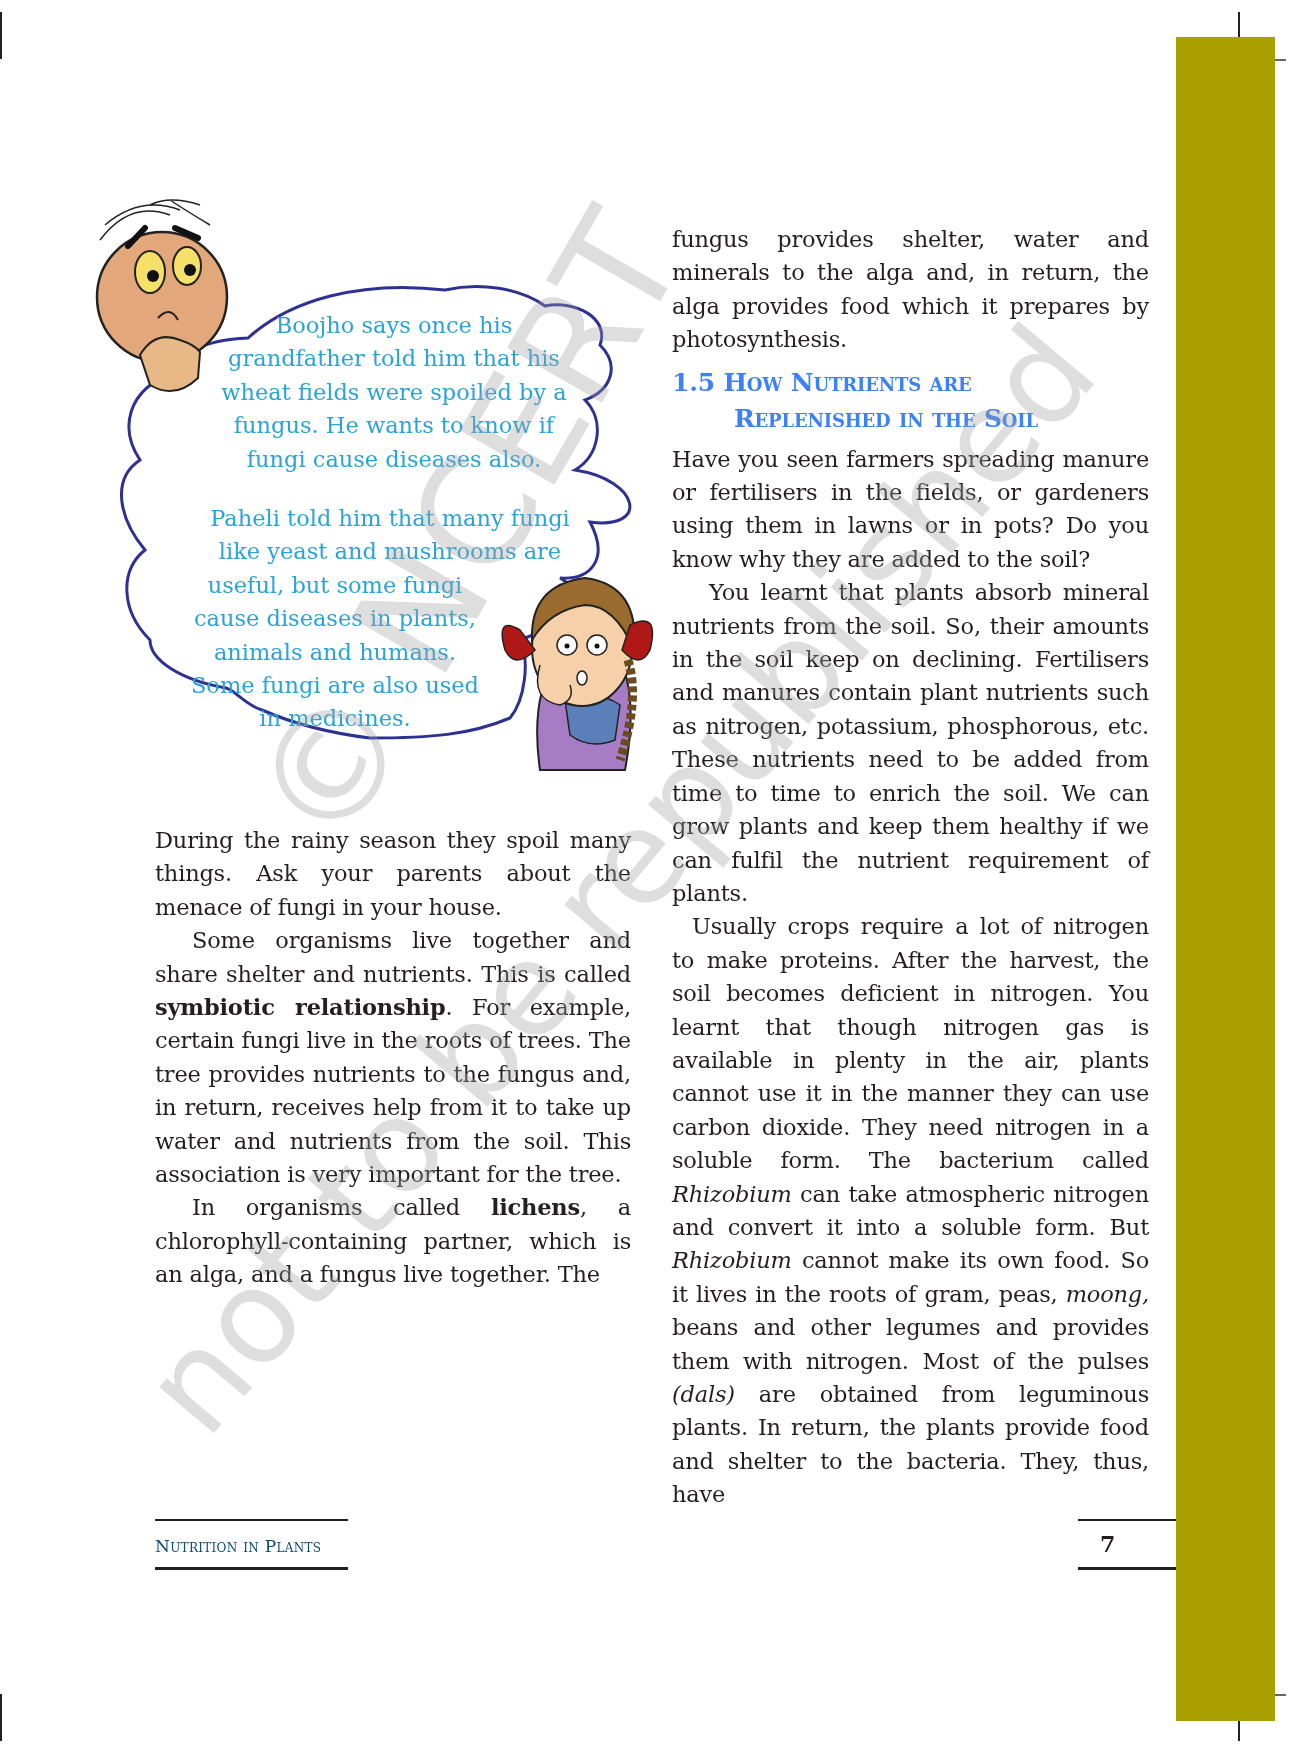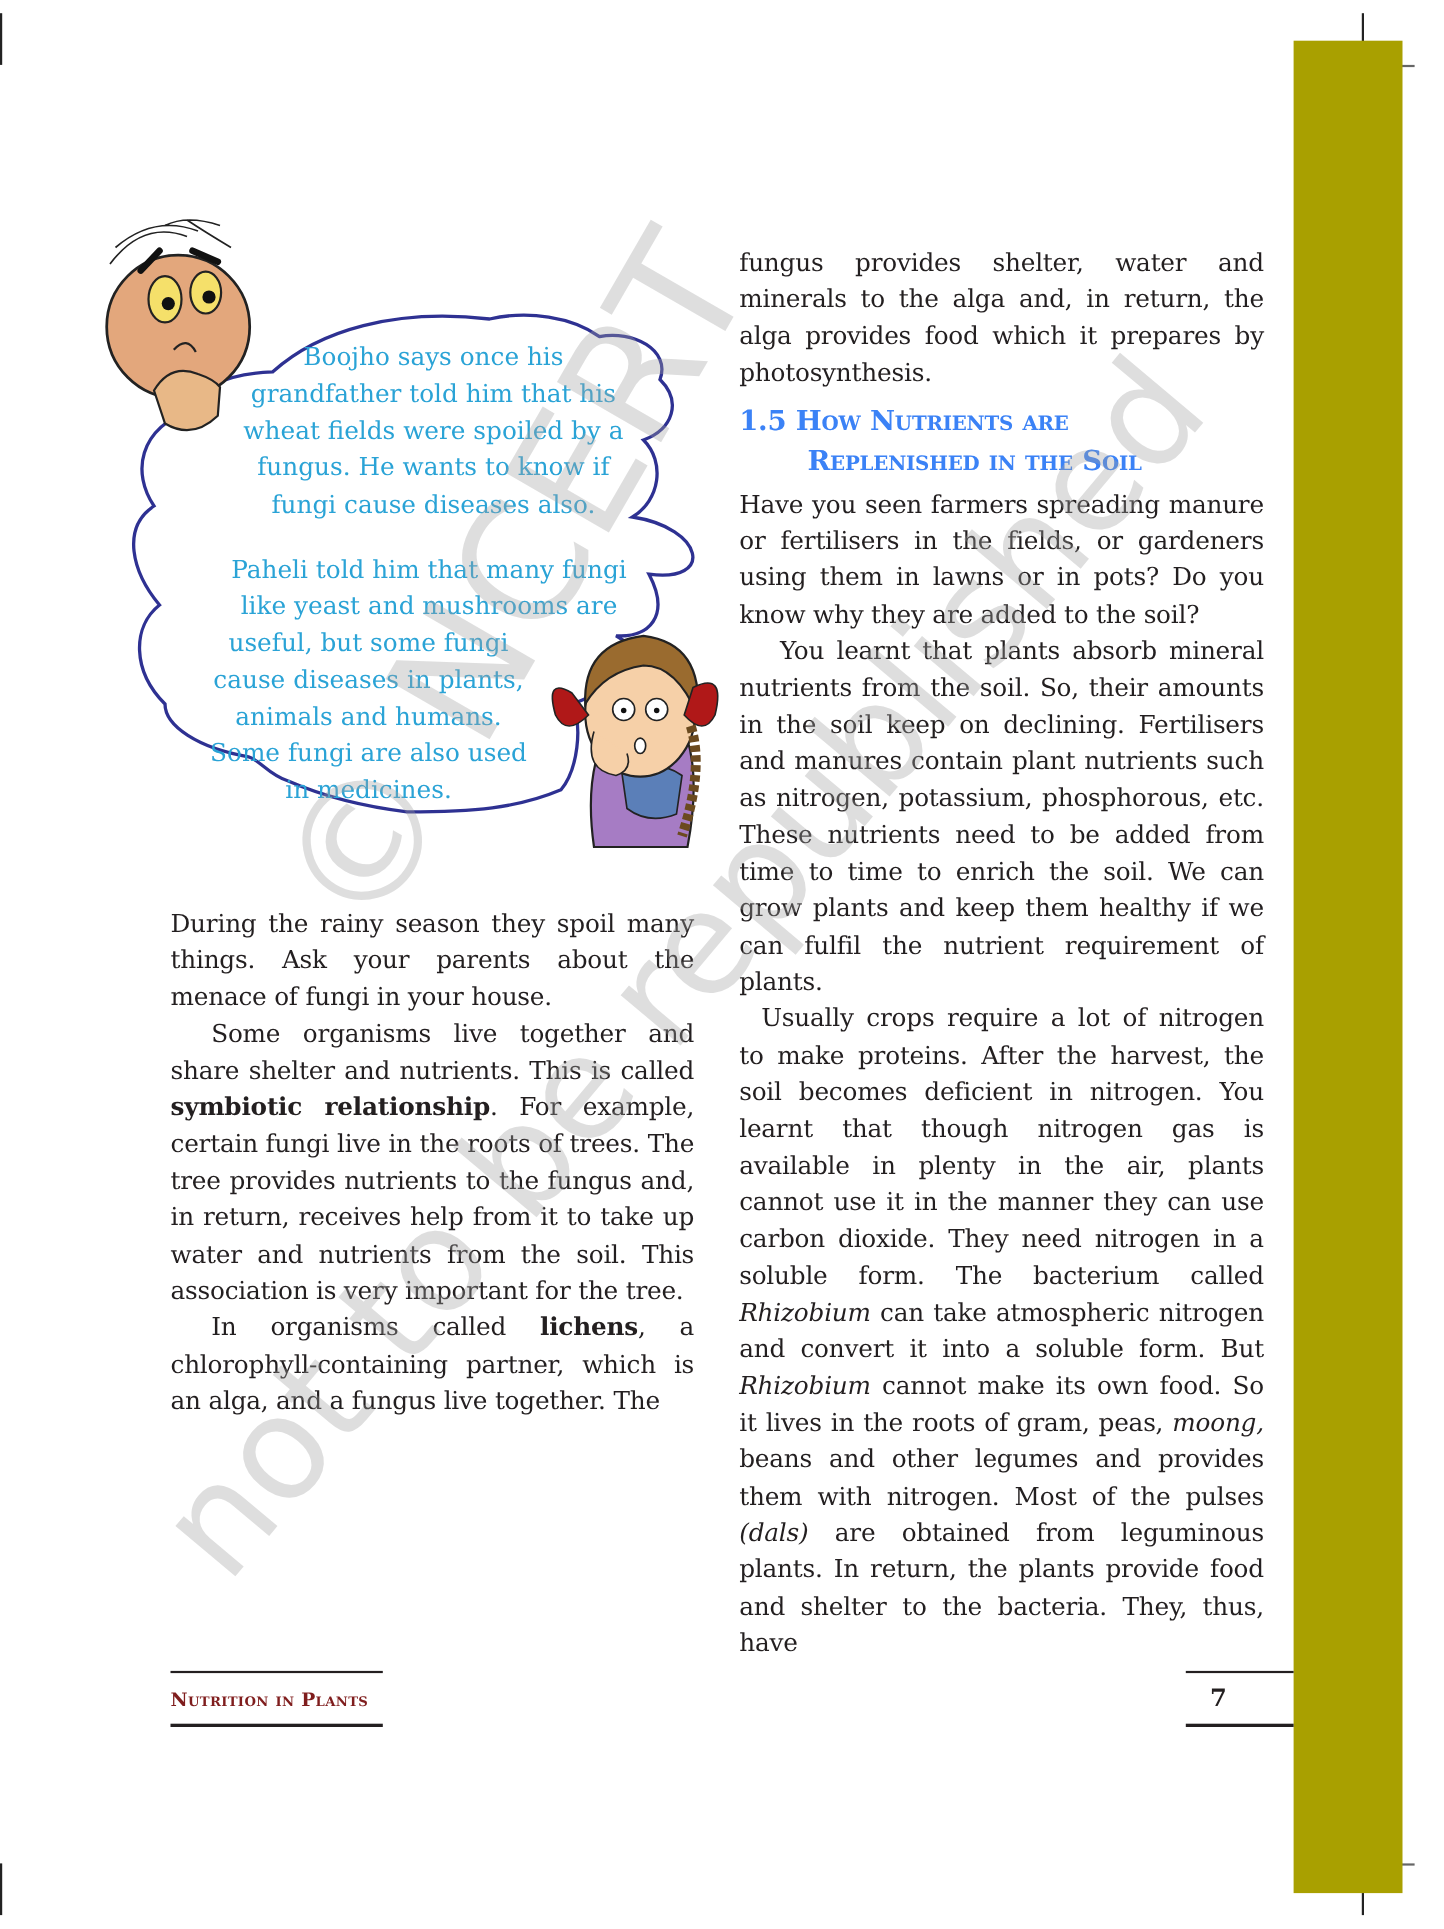--- a/index.html
+++ b/index.html
@@ -22,22 +22,22 @@
   .heading {
     color: #3b82f6; font-weight: bold; font-size: 25px; line-height: 36px;
     margin: 8px 0 6px 0; font-variant: small-caps; text-align: left;
   }
   .heading .l2 { display: block; padding-left: 62px; }
   .bubble-text {
     position: absolute; color: #2aa3d6; font-size: 22.5px; line-height: 33.4px; text-align: center;
   }
   .bubble-text p { margin: 0; }
   .footer-title {
-    position: absolute; left: 155px; top: 1536px; color: #7f1d1d;
-    font-weight: bold; font-size: 17px; font-variant: small-caps; letter-spacing: 0.3px;
+    position: absolute; left: 155px; top: 1536px; color: #0c4a6e;
+    font-weight: normal; font-size: 17px; font-variant: small-caps; letter-spacing: 0.3px;
   }
   .page-num { position: absolute; left: 1100px; top: 1531px; font-weight: bold; font-size: 22px; }
   .rule { position: absolute; background: #231f20; }
   .watermark {
     position: absolute; color: rgba(160,160,160,0.35); font-family: "DejaVu Sans", sans-serif;
     font-size: 150px; white-space: nowrap; transform-origin: left bottom; pointer-events: none;
   }
   svg.illus { position: absolute; left: 0; top: 0; }
 </style>
 </head>

